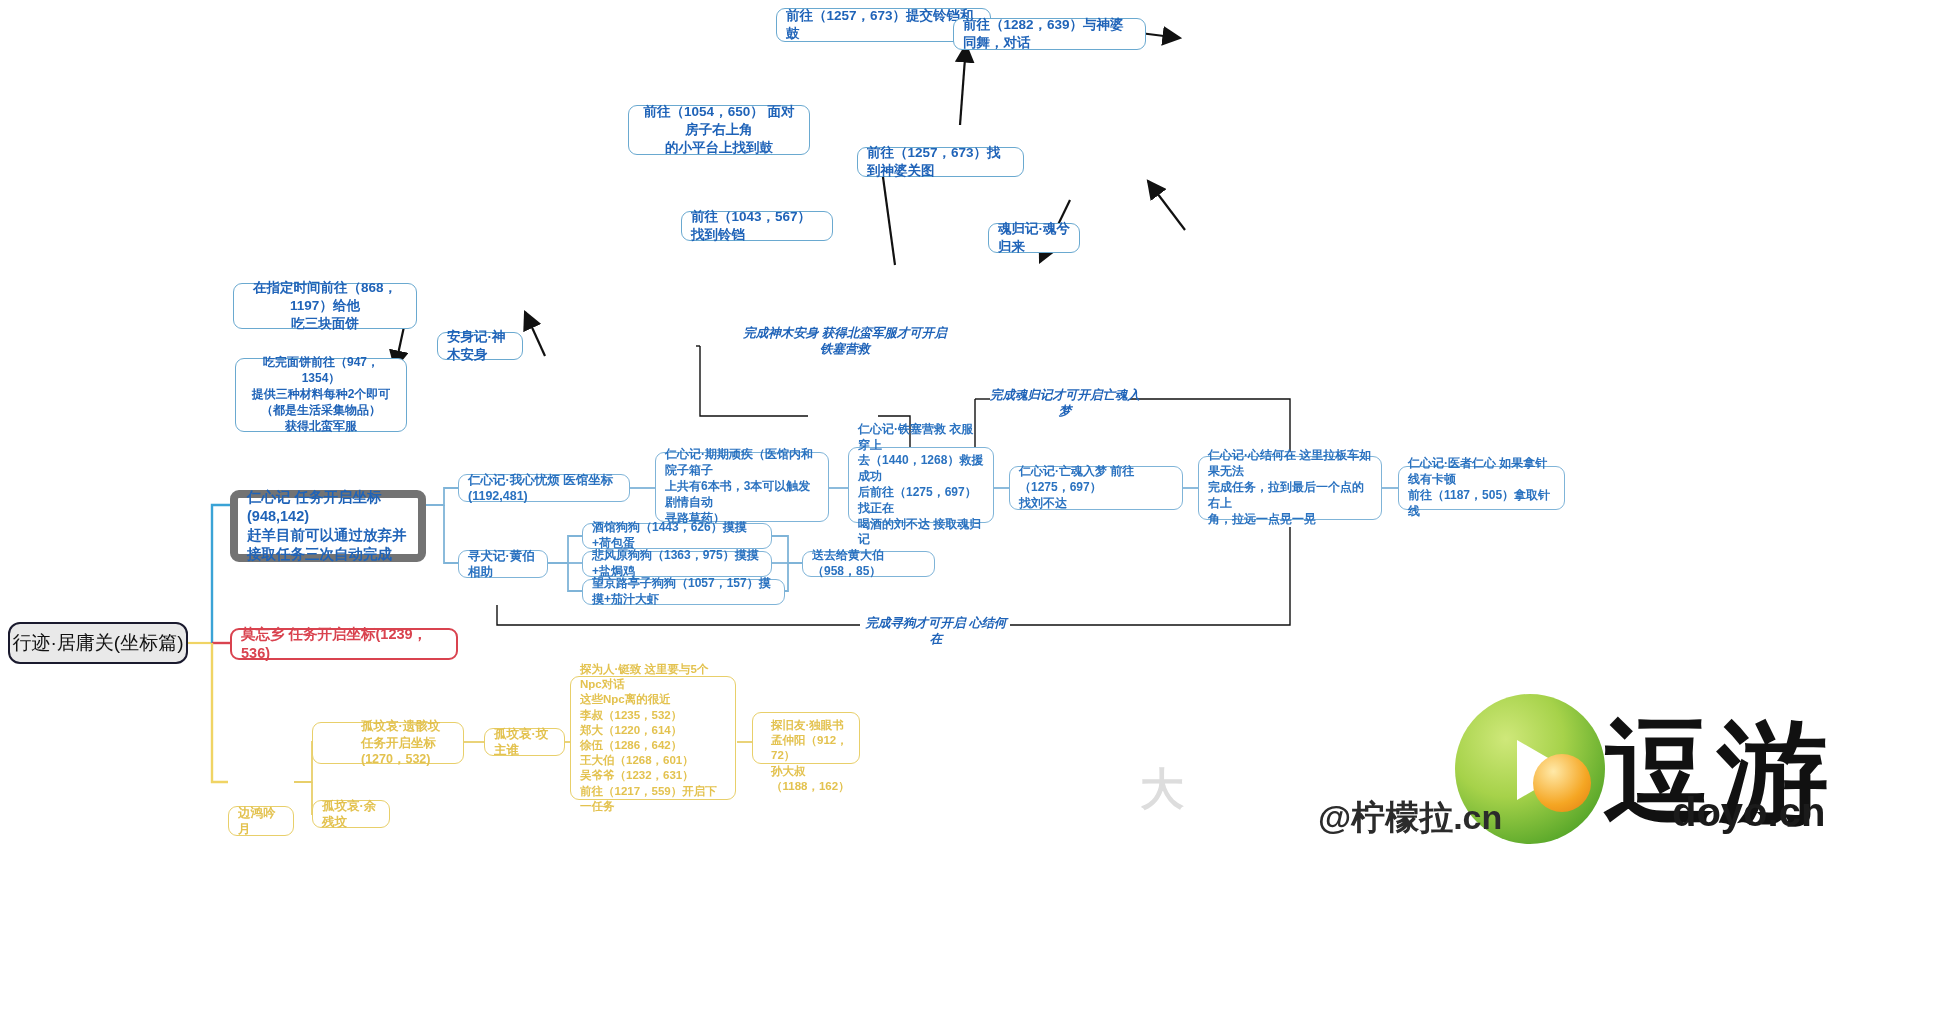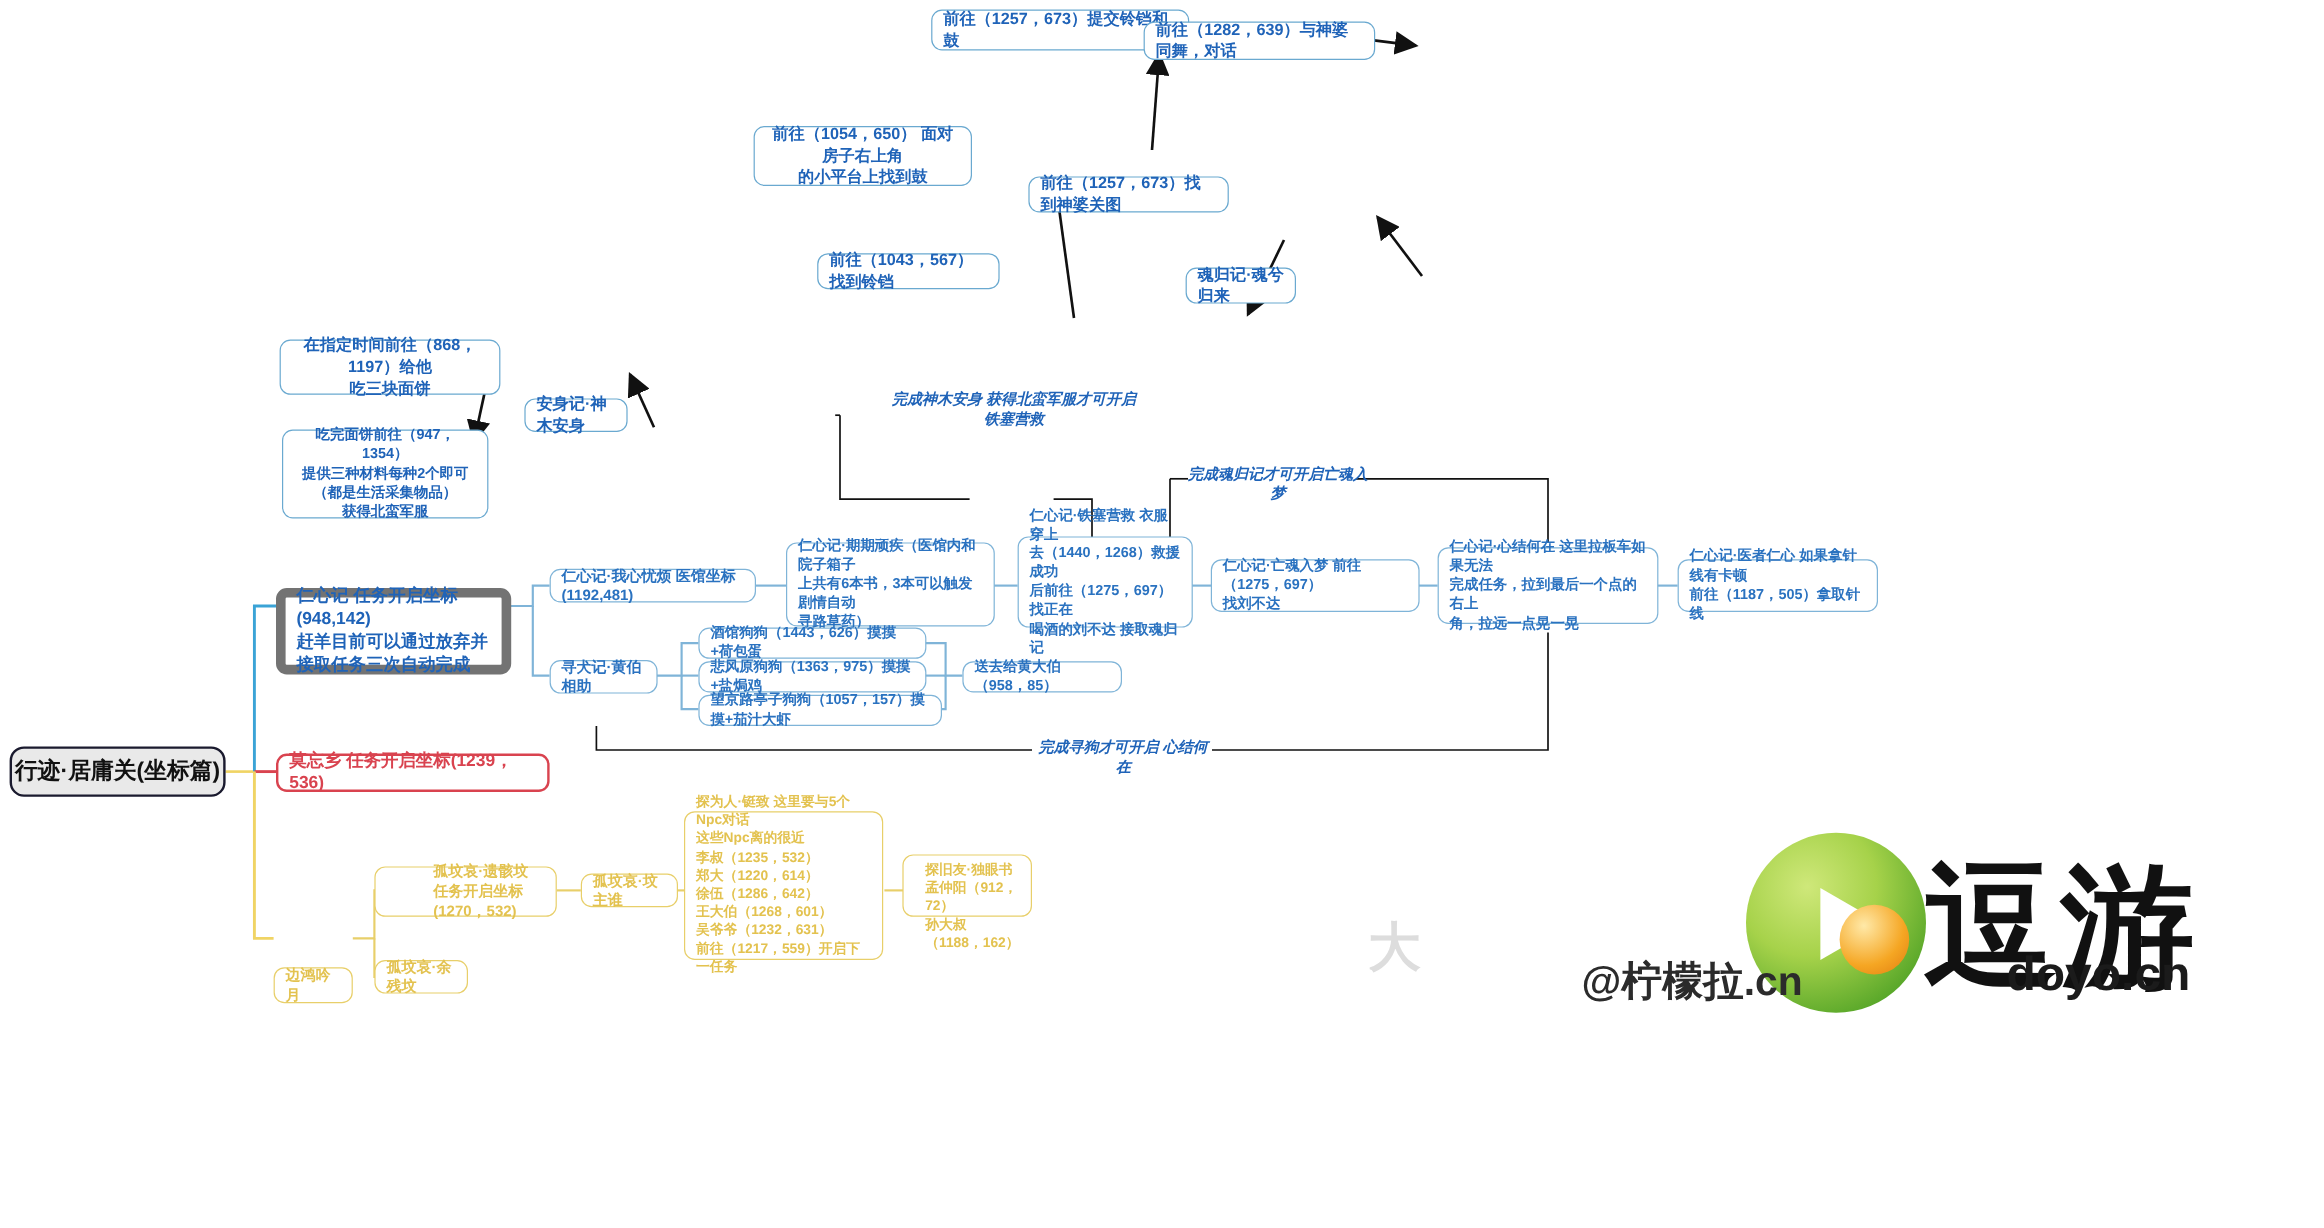--- a/index.html
+++ b/index.html
@@ -11,21 +11,21 @@
         background:#ffffff;display:flex;align-items:center;}
   .node .txt{width:100%;white-space:pre-line;line-height:1.32;}
   
   .b1{border:1.6px solid #6aa9d0;color:#1f63b8;font-weight:bold;font-size:13.5px;}
   .b2{border:1.6px solid #7fb4d8;color:#2a72c0;font-weight:bold;font-size:13.5px;}
   .bigblue{border:8px solid #737373;color:#1f63b8;font-weight:bold;font-size:16.5px;}
   .red{border:2px solid #d9434f;color:#d9434f;font-weight:bold;font-size:16px;}
   .yellow{border:1.8px solid #e8cf6a;color:#e3c24f;font-weight:bold;font-size:12.5px;}
   .yellow2{border:1.8px solid #e8cf6a;color:#e3c24f;font-weight:bold;font-size:11.5px;}
   .root{border:2.6px solid #1a1a2e;background:#e9e9e9;border-radius:12px;
-        color:#111;font-weight:bold;font-size:19px;justify-content:center;}
+        color:#111;font-weight:normal;font-size:19px;justify-content:center;}
   .pad{padding:5px 9px;}
   .anno{position:absolute;color:#1f63b8;font-style:italic;font-weight:bold;
         font-size:12.5px;text-align:center;line-height:1.3;white-space:pre-line;}
   .wm{position:absolute;}
   .wm-logo{left:1455px;top:680px;width:460px;height:180px;}
   .wm-ball{position:absolute;left:0px;top:14px;width:150px;height:150px;border-radius:50%;
     background:radial-gradient(circle at 34% 30%, #cfe87a 0%, #a6d24a 40%, #5aa82a 78%, #3d8a1e 100%);}
   .wm-mouth{position:absolute;left:62px;top:60px;width:0;height:0;
     border-top:30px solid transparent;border-bottom:30px solid transparent;
     border-left:52px solid #ffffff;}

